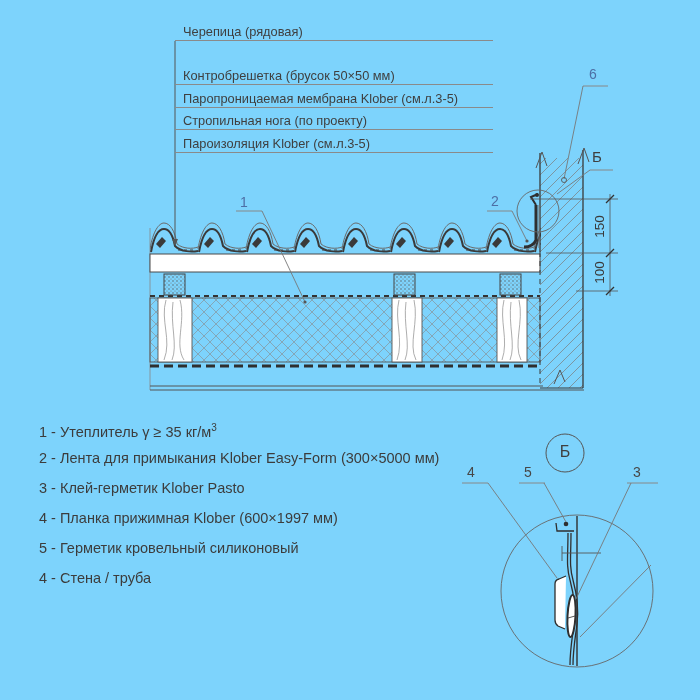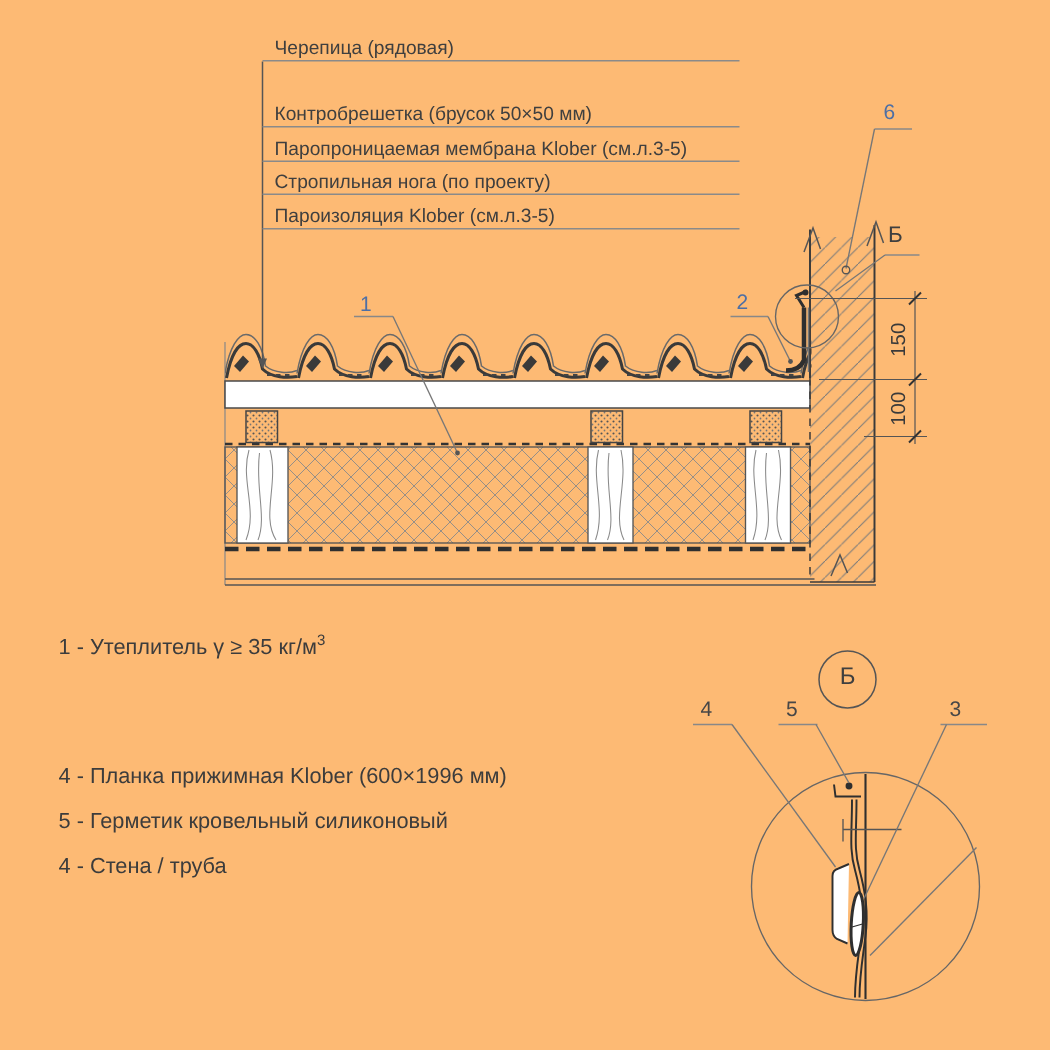--- a/index.html
+++ b/index.html
@@ -1,17 +1,17 @@
 <!DOCTYPE html>
 <html><head>
 <meta charset="utf-8">
 <style>
   html,body{margin:0;padding:0;background:#fff;}
   .canvas{
-    position:relative;width:700px;height:700px;background:#fdba74;
+    position:relative;width:700px;height:700px;background:#7dd3fc;
     font-family:"Liberation Sans", sans-serif;color:#3d3d3d;overflow:hidden;
   }
   svg{position:absolute;left:0;top:0;}
   .abs{position:absolute;white-space:pre;}
   .layer-label{
     position:absolute;left:175px;width:318px;height:17px;
     border-bottom:1px solid #8a8a8a;font-size:12.8px;color:#3f3f3f;
     padding-left:8px;box-sizing:border-box;line-height:15px;
   }
   .callout{font-size:14px;color:#4d6fa5;}
@@ -188,21 +188,23 @@
 
   <div class="abs callout" style="left:240px;top:194px">1</div>
   <div class="abs callout" style="left:491px;top:193px">2</div>
   <div class="abs callout" style="left:589px;top:66px">6</div>
   <div class="b-main">Б</div>
 
   <div class="abs dim-text" style="left:579px;top:219px">150</div>
   <div class="abs dim-text" style="left:579px;top:265px">100</div>
 
   <div class="legend-row" style="top:418px"><span>1 - Утеплитель γ ≥ 35 кг/м</span><sup>3</sup></div>
-  <div class="legend-row" style="top:508px">4 - Планка прижимная Klober (600×1996 мм)</div>
+  <div class="legend-row" style="top:448px">2 - Лента для примыкания Klober Easy-Form (300×5000 мм)</div>
+  <div class="legend-row" style="top:478px">3 - Клей-герметик Klober  Pasto</div>
+  <div class="legend-row" style="top:508px">4 - Планка прижимная Klober (600×1997 мм)</div>
   <div class="legend-row" style="top:538px">5 - Герметик кровельный силиконовый</div>
   <div class="legend-row" style="top:568px">4 - Стена / труба</div>
 
   <div class="detail-b">Б</div>
   <div class="abs callout-gray" style="left:467px;top:464px">4</div>
   <div class="abs callout-gray" style="left:524px;top:464px">5</div>
   <div class="abs callout-gray" style="left:633px;top:464px">3</div>
 
 </div>
 

